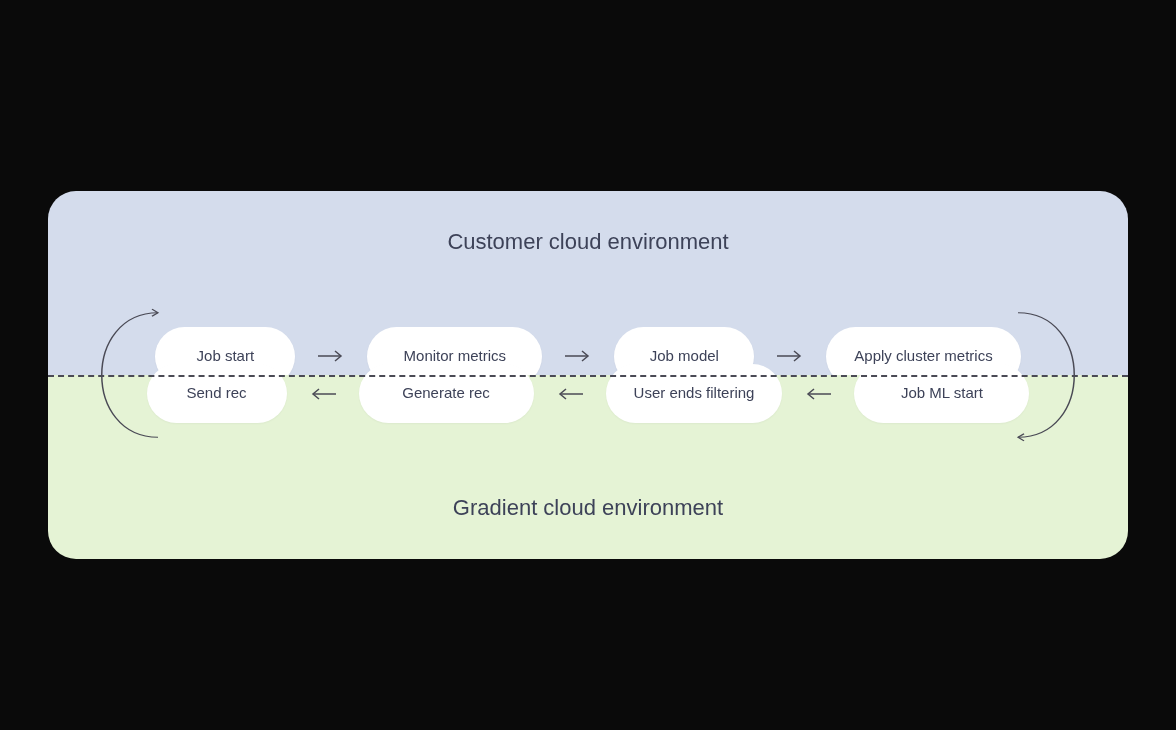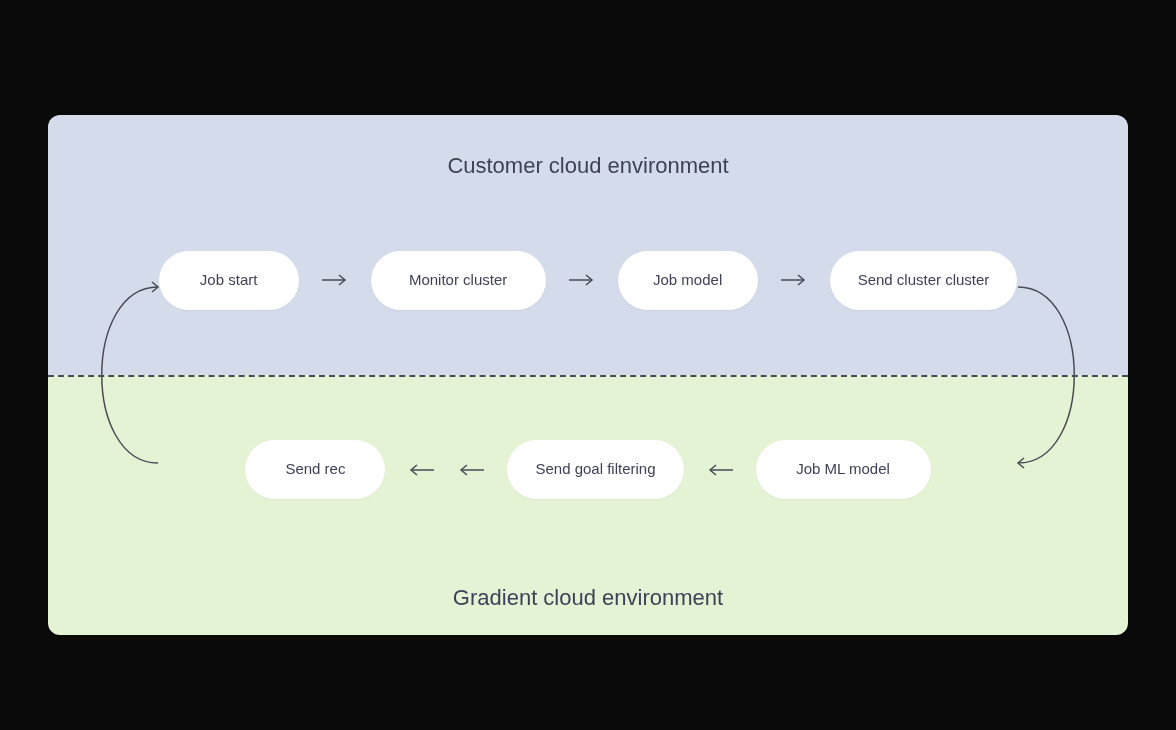--- a/index.html
+++ b/index.html
@@ -7,22 +7,22 @@
       background: #0a0a0a;
       width: 1176px;
       height: 730px;
       font-family: -apple-system, BlinkMacSystemFont, 'Segoe UI', sans-serif;
       display: flex;
       align-items: center;
       justify-content: center;
     }
     .diagram-container {
       width: 1080px;
-      height: 520px;
-      border-radius: 12px;
+      height: 368px;
+      border-radius: 28px;
       overflow: hidden;
       position: relative;
       margin-top: 20px;
     }
     .top-section {
       background: #d4dcec;
       height: 50%;
       position: relative;
     }
     .bottom-section {
@@ -41,21 +41,21 @@
     .section-title {
       text-align: center;
       color: #3d4258;
       font-size: 22px;
       font-weight: 500;
       position: absolute;
       left: 0;
       right: 0;
     }
     .top-title { top: 38px; }
-    .bottom-title { bottom: 24px; }
+    .bottom-title { bottom: 38px; }
     .flow-row {
       position: absolute;
       display: flex;
       align-items: center;
       justify-content: center;
       left: 0;
       right: 0;
       gap: 22px;
     }
     .top-row { top: 136px; }
@@ -99,63 +99,64 @@
   <div class="top-section">
     <div class="section-title top-title">Customer cloud environment</div>
     <div class="flow-row top-row">
       <div class="node">Job start</div>
       <span class="arrow">
         <svg width="28" height="14" viewBox="0 0 28 14">
             <line x1="1" y1="7" x2="24" y2="7" stroke="#4a4a55" stroke-width="1.5"></line>
             <polyline points="18,2 24,7 18,12" fill="none" stroke="#4a4a55" stroke-width="1.5"></polyline>
           </svg>
       </span>
-      <div class="node wide">Monitor cluster</div>
+      <div class="node wide">Monitor metrics</div>
       <span class="arrow">
         <svg width="28" height="14" viewBox="0 0 28 14">
             <line x1="1" y1="7" x2="24" y2="7" stroke="#4a4a55" stroke-width="1.5"></line>
             <polyline points="18,2 24,7 18,12" fill="none" stroke="#4a4a55" stroke-width="1.5"></polyline>
           </svg>
       </span>
       <div class="node">Job model</div>
       <span class="arrow">
         <svg width="28" height="14" viewBox="0 0 28 14">
             <line x1="1" y1="7" x2="24" y2="7" stroke="#4a4a55" stroke-width="1.5"></line>
             <polyline points="18,2 24,7 18,12" fill="none" stroke="#4a4a55" stroke-width="1.5"></polyline>
           </svg>
       </span>
-      <div class="node wide">Send cluster cluster</div>
+      <div class="node wide">Apply cluster metrics</div>
     </div>
   </div>
 
   <div class="divider"></div>
 
   <div class="bottom-section">
     <div class="flow-row bottom-row">
       <div class="node">Send rec</div>
       <span class="arrow">
         <svg width="28" height="14" viewBox="0 0 28 14">
             <line x1="27" y1="7" x2="4" y2="7" stroke="#4a4a55" stroke-width="1.5"></line>
             <polyline points="10,2 4,7 10,12" fill="none" stroke="#4a4a55" stroke-width="1.5"></polyline>
           </svg>
       </span>
+      <div class="node wide">Generate rec</div>
       <span class="arrow">
         <svg width="28" height="14" viewBox="0 0 28 14">
             <line x1="27" y1="7" x2="4" y2="7" stroke="#4a4a55" stroke-width="1.5"></line>
             <polyline points="10,2 4,7 10,12" fill="none" stroke="#4a4a55" stroke-width="1.5"></polyline>
           </svg>
       </span>
-      <div class="node wide">Send goal filtering</div>
+      <div class="node wide">User ends filtering</div>
       <span class="arrow">
         <svg width="28" height="14" viewBox="0 0 28 14">
             <line x1="27" y1="7" x2="4" y2="7" stroke="#4a4a55" stroke-width="1.5"></line>
             <polyline points="10,2 4,7 10,12" fill="none" stroke="#4a4a55" stroke-width="1.5"></polyline>
           </svg>
       </span>
-      <div class="node wide">Job ML model</div>
+      <div class="node wide">Job ML start</div>
     </div>
     <div class="section-title bottom-title">Gradient cloud environment</div>
   </div>
 
   <svg class="connectors" viewBox="0 0 1080 520" preserveAspectRatio="none">
 
     <path d="M 970 172 C 1045 172, 1045 348, 970 348" fill="none" stroke="#4a4a55" stroke-width="1.5"></path>
     <polyline points="976,343 970,348 976,353" fill="none" stroke="#4a4a55" stroke-width="1.5"></polyline>
 
     <path d="M 110 348 C 35 348, 35 172, 110 172" fill="none" stroke="#4a4a55" stroke-width="1.5"></path>

